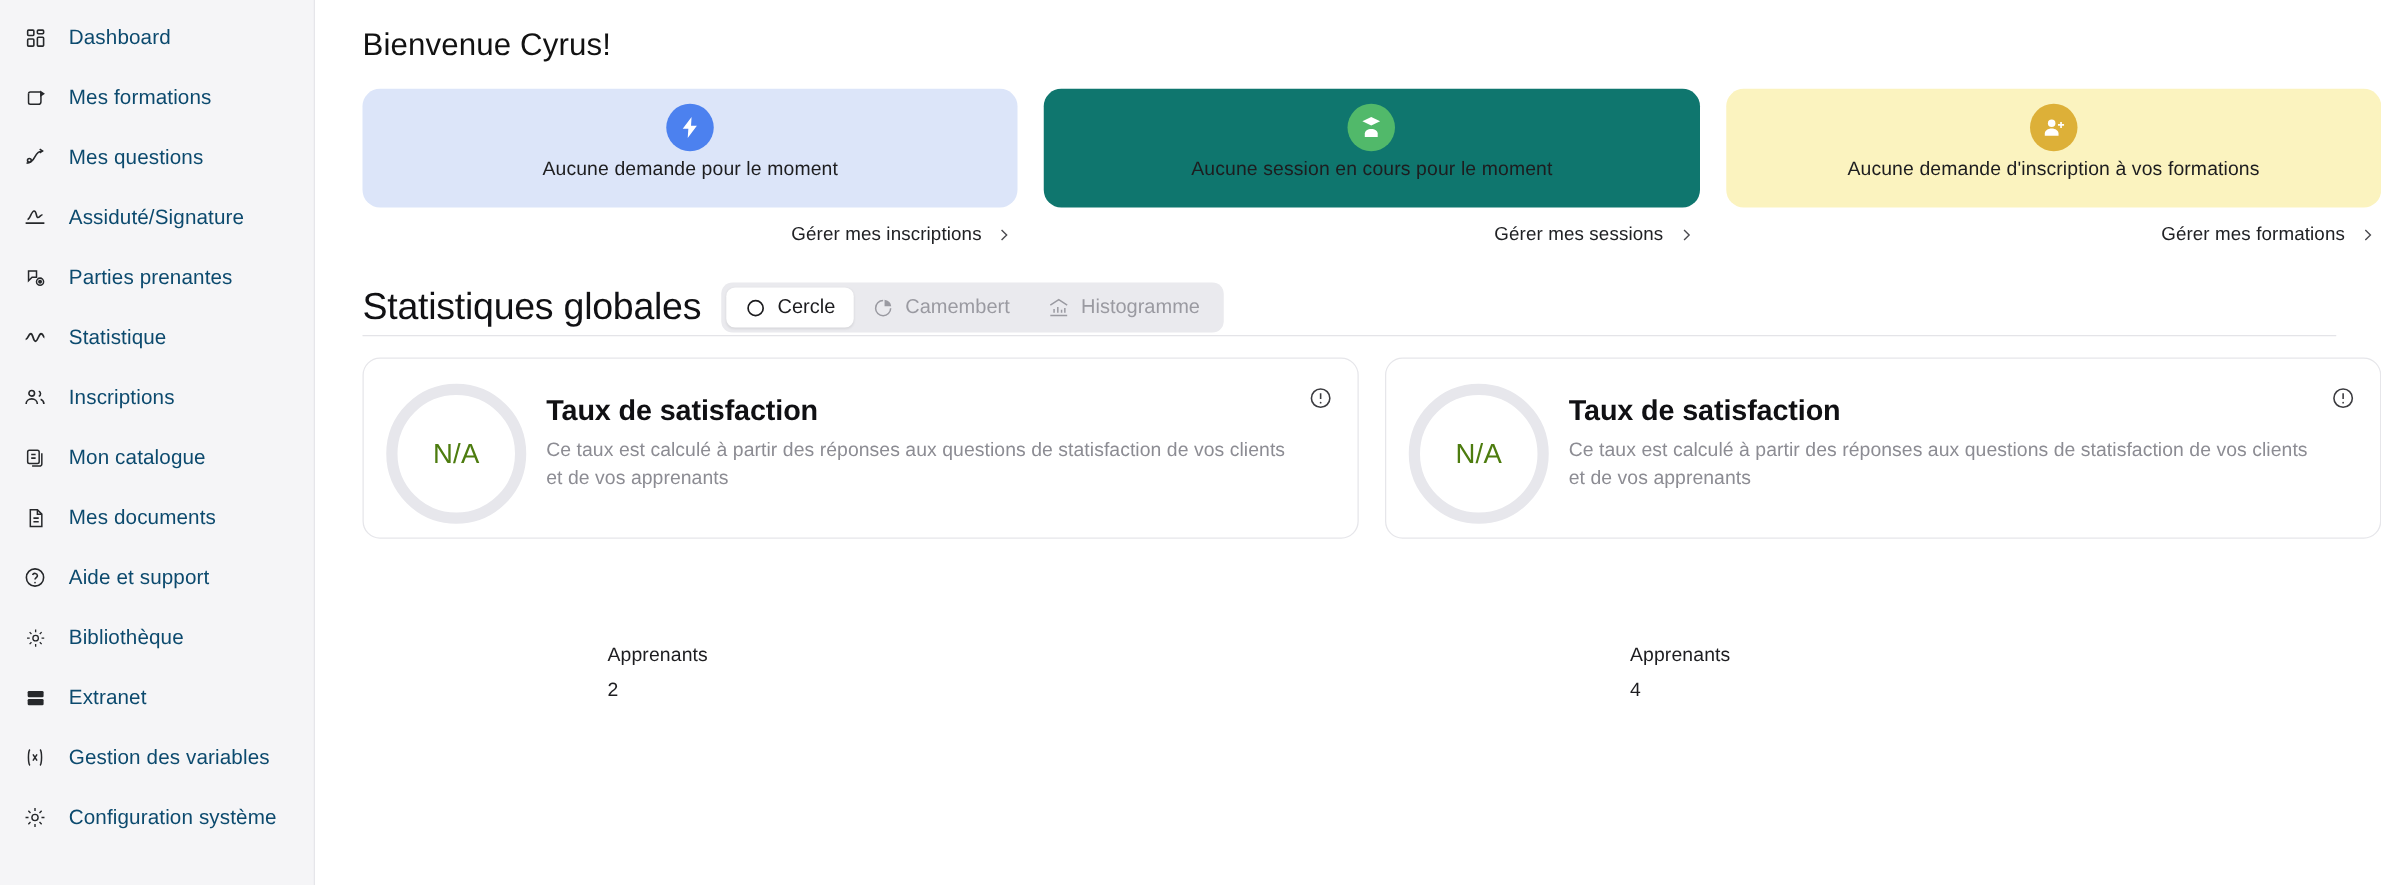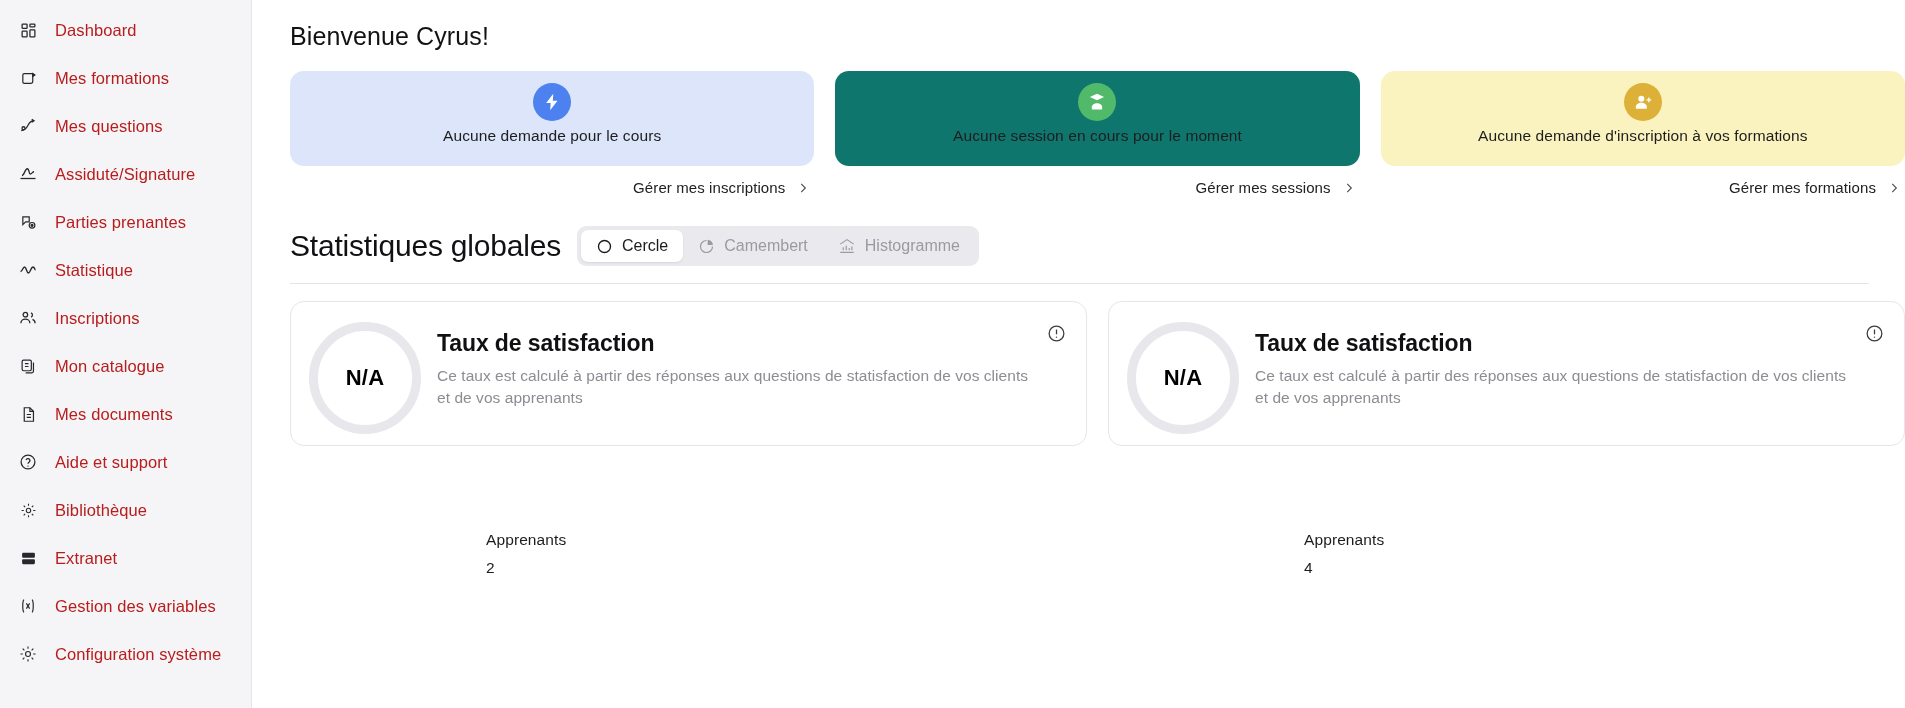--- a/index.html
+++ b/index.html
@@ -24,21 +24,21 @@
     overflow: hidden;
     position: relative;
   }
   .nav-item {
     display: flex;
     align-items: center;
     gap: 17px;
     height: 48px;
     padding-left: 18px;
     cursor: pointer;
-    color: #b91c1c;
+    color: #0c4a6e;
   }
   .nav-ico {
     width: 20px; height: 20px;
     flex: 0 0 20px;
     display: flex; align-items: center; justify-content: center;
     color: #26282b;
   }
   .nav-ico svg { display: block; }
   .nav-label {
     font-size: 16.5px;
@@ -115,21 +115,21 @@
     letter-spacing: .1px;
   }
   .sc-link .chev { color: #4a4a4f; display: flex; }
 
   
   .stats-header {
     display: flex;
     align-items: center;
     gap: 16px;
     margin-top: 30px;
-    margin-bottom: 17px;
+    margin-bottom: 2px;
   }
   .stats-title {
     font-size: 30px;
     font-weight: 400;
     color: #111114;
     letter-spacing: -.2px;
   }
   .seg {
     display: flex;
     background: #eaeaee;
@@ -179,22 +179,22 @@
   }
   .gauge {
     width: 112px; height: 112px;
     flex: 0 0 112px;
     border-radius: 50%;
     border: 9px solid #e7e7ec;
     display: flex;
     align-items: center;
     justify-content: center;
     font-size: 22px;
-    font-weight: 700;
-    color: #000000;
+    font-weight: 400;
+    color: #4d7c0f;
     letter-spacing: .2px;
   }
   .sat-body { flex: 1 1 auto; min-width: 0; padding-top: 8px; padding-right: 26px; }
   .sat-title {
     font-size: 23px;
     font-weight: 700;
     color: #101013;
     margin-bottom: 8px;
     letter-spacing: -.1px;
   }
@@ -401,21 +401,21 @@
 
     <section class="summary-row">
 
       <div class="summary-col">
         <div class="summary-card blue">
           <span class="sc-badge blue">
             <svg width="20" height="20" viewBox="0 0 24 24" fill="currentColor">
                 <path d="M13.5 2L5 13.2h5.4L9.8 22l8.8-11.6h-5.6z"></path>
               </svg>
           </span>
-          <span class="sc-text">Aucune demande pour le cours</span>
+          <span class="sc-text">Aucune demande pour le moment</span>
         </div>
         <div class="sc-link-row">
           <span class="sc-link">
             <span>Gérer mes inscriptions</span>
             <span class="chev">
               <svg width="14" height="14" viewBox="0 0 24 24" fill="none" stroke="currentColor" stroke-width="1.9">
                   <path d="M9 5l7 7-7 7"></path>
                 </svg>
             </span>
           </span>

